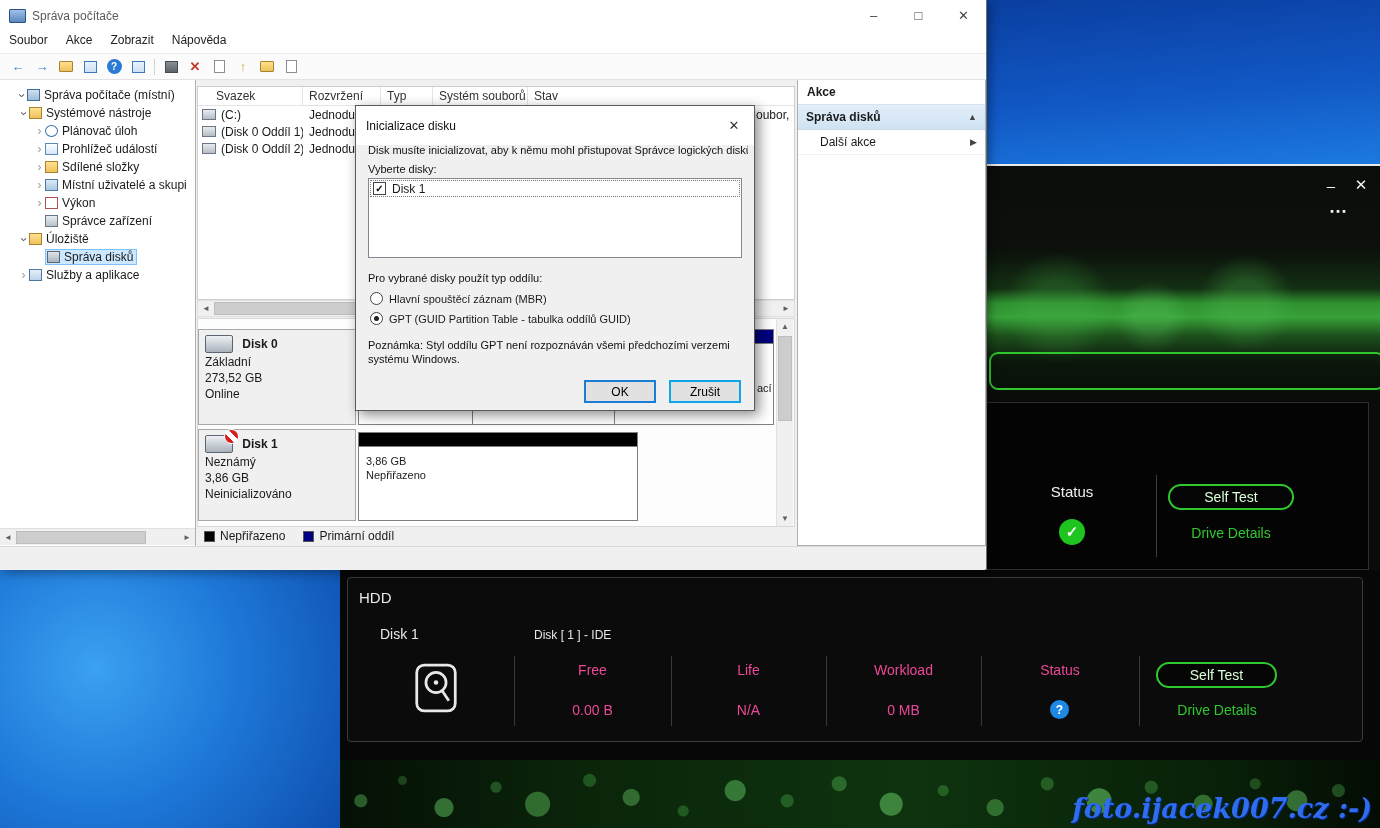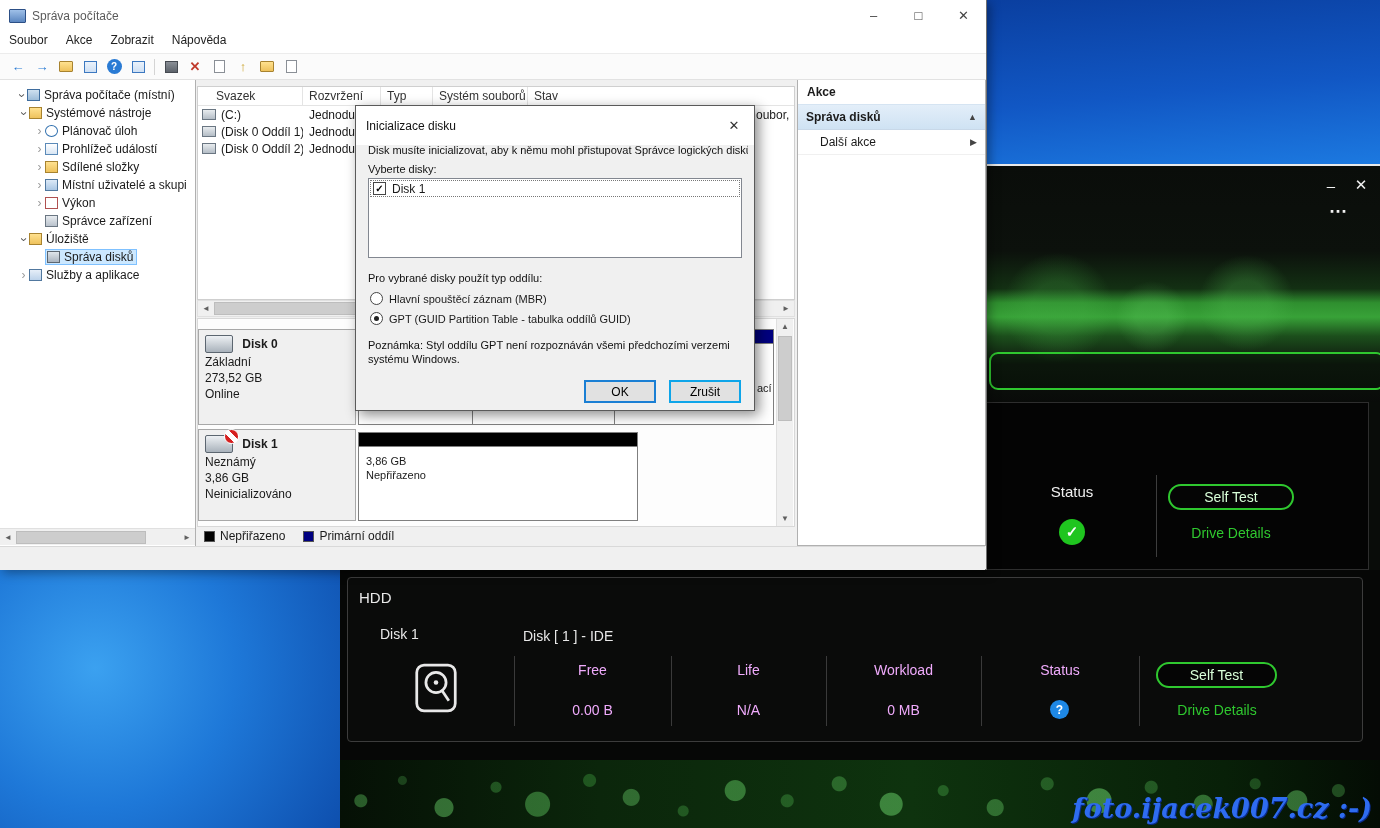--- a/index.html
+++ b/index.html
@@ -36,21 +36,21 @@
     color:#d9ffd9;font-size:14px;font-family:"Liberation Sans",sans-serif;display:flex;align-items:center;justify-content:center;
     box-sizing:border-box;cursor:pointer;}
   .details{position:absolute;color:#2fc82f;font-size:14px;text-align:center;cursor:pointer;}
 
   
   .app-bottom{left:340px;top:570px;width:1040px;height:258px;background:#060706;z-index:1;}
   .hdd-panel{position:absolute;left:7px;top:7px;width:1016px;height:165px;background:#0a0b0a;
     border:1px solid #3c3c3c;border-radius:4px;box-sizing:border-box;}
   .hp-text{position:absolute;color:#e8e8e8;}
   .col-div{position:absolute;width:1px;top:78px;height:70px;background:#3a3a3a;}
-  .col-cell{position:absolute;color:#f0abfc;font-size:14px;text-align:center;}
+  .col-cell{position:absolute;color:#ec4899;font-size:14px;text-align:center;}
   .help-badge{position:absolute;width:19px;height:19px;border-radius:50%;background:#1e88e5;color:#fff;
     display:flex;align-items:center;justify-content:center;font-size:12px;font-weight:bold;}
   .sparkles{position:absolute;left:0;top:190px;width:1040px;height:68px;
     background:
       radial-gradient(circle at 2% 60%,rgba(110,230,110,.35) 0 6px,transparent 7px),
       radial-gradient(circle at 6% 30%,rgba(90,200,90,.25) 0 4px,transparent 5px),
       radial-gradient(circle at 10% 70%,rgba(120,240,120,.4) 0 9px,transparent 10px),
       radial-gradient(circle at 15% 40%,rgba(90,210,90,.3) 0 5px,transparent 6px),
       radial-gradient(circle at 19% 65%,rgba(110,230,110,.38) 0 12px,transparent 13px),
       radial-gradient(circle at 24% 30%,rgba(80,200,80,.3) 0 6px,transparent 7px),
@@ -207,21 +207,21 @@
       <div class="hp-text" style="left:11px;top:11px;font-size:15px;">HDD</div>
       <div class="hp-text" style="left:32px;top:48px;font-size:14px;">Disk 1</div>
       <div style="position:absolute;left:66px;top:84px;">
         <svg viewBox="0 0 48 56" width="44" height="52">
           <rect x="3" y="3" width="42" height="50" rx="8" fill="none" stroke="#e8e8e8" stroke-width="3"></rect>
           <circle cx="24" cy="22" r="11" fill="none" stroke="#e8e8e8" stroke-width="3"></circle>
           <circle cx="24" cy="22" r="2.5" fill="#e8e8e8"></circle>
           <line x1="30" y1="30" x2="38" y2="42" stroke="#e8e8e8" stroke-width="3"></line>
         </svg>
       </div>
-      <div class="hp-text" style="left:175px;top:50px;font-size:14px;">Disk [ 1 ] - IDE</div>
+      <div class="hp-text" style="left:186px;top:50px;font-size:12px;">Disk [ 1 ] - IDE</div>
 
       <div class="col-div" style="left:166px;"></div>
       <div class="col-div" style="left:323px;"></div>
       <div class="col-div" style="left:478px;"></div>
       <div class="col-div" style="left:633px;"></div>
       <div class="col-div" style="left:791px;"></div>
 
       <div class="col-cell" style="left:166px;top:84px;width:157px;">Free</div>
       <div class="col-cell" style="left:323px;top:84px;width:155px;">Life</div>
       <div class="col-cell" style="left:478px;top:84px;width:155px;">Workload</div>

